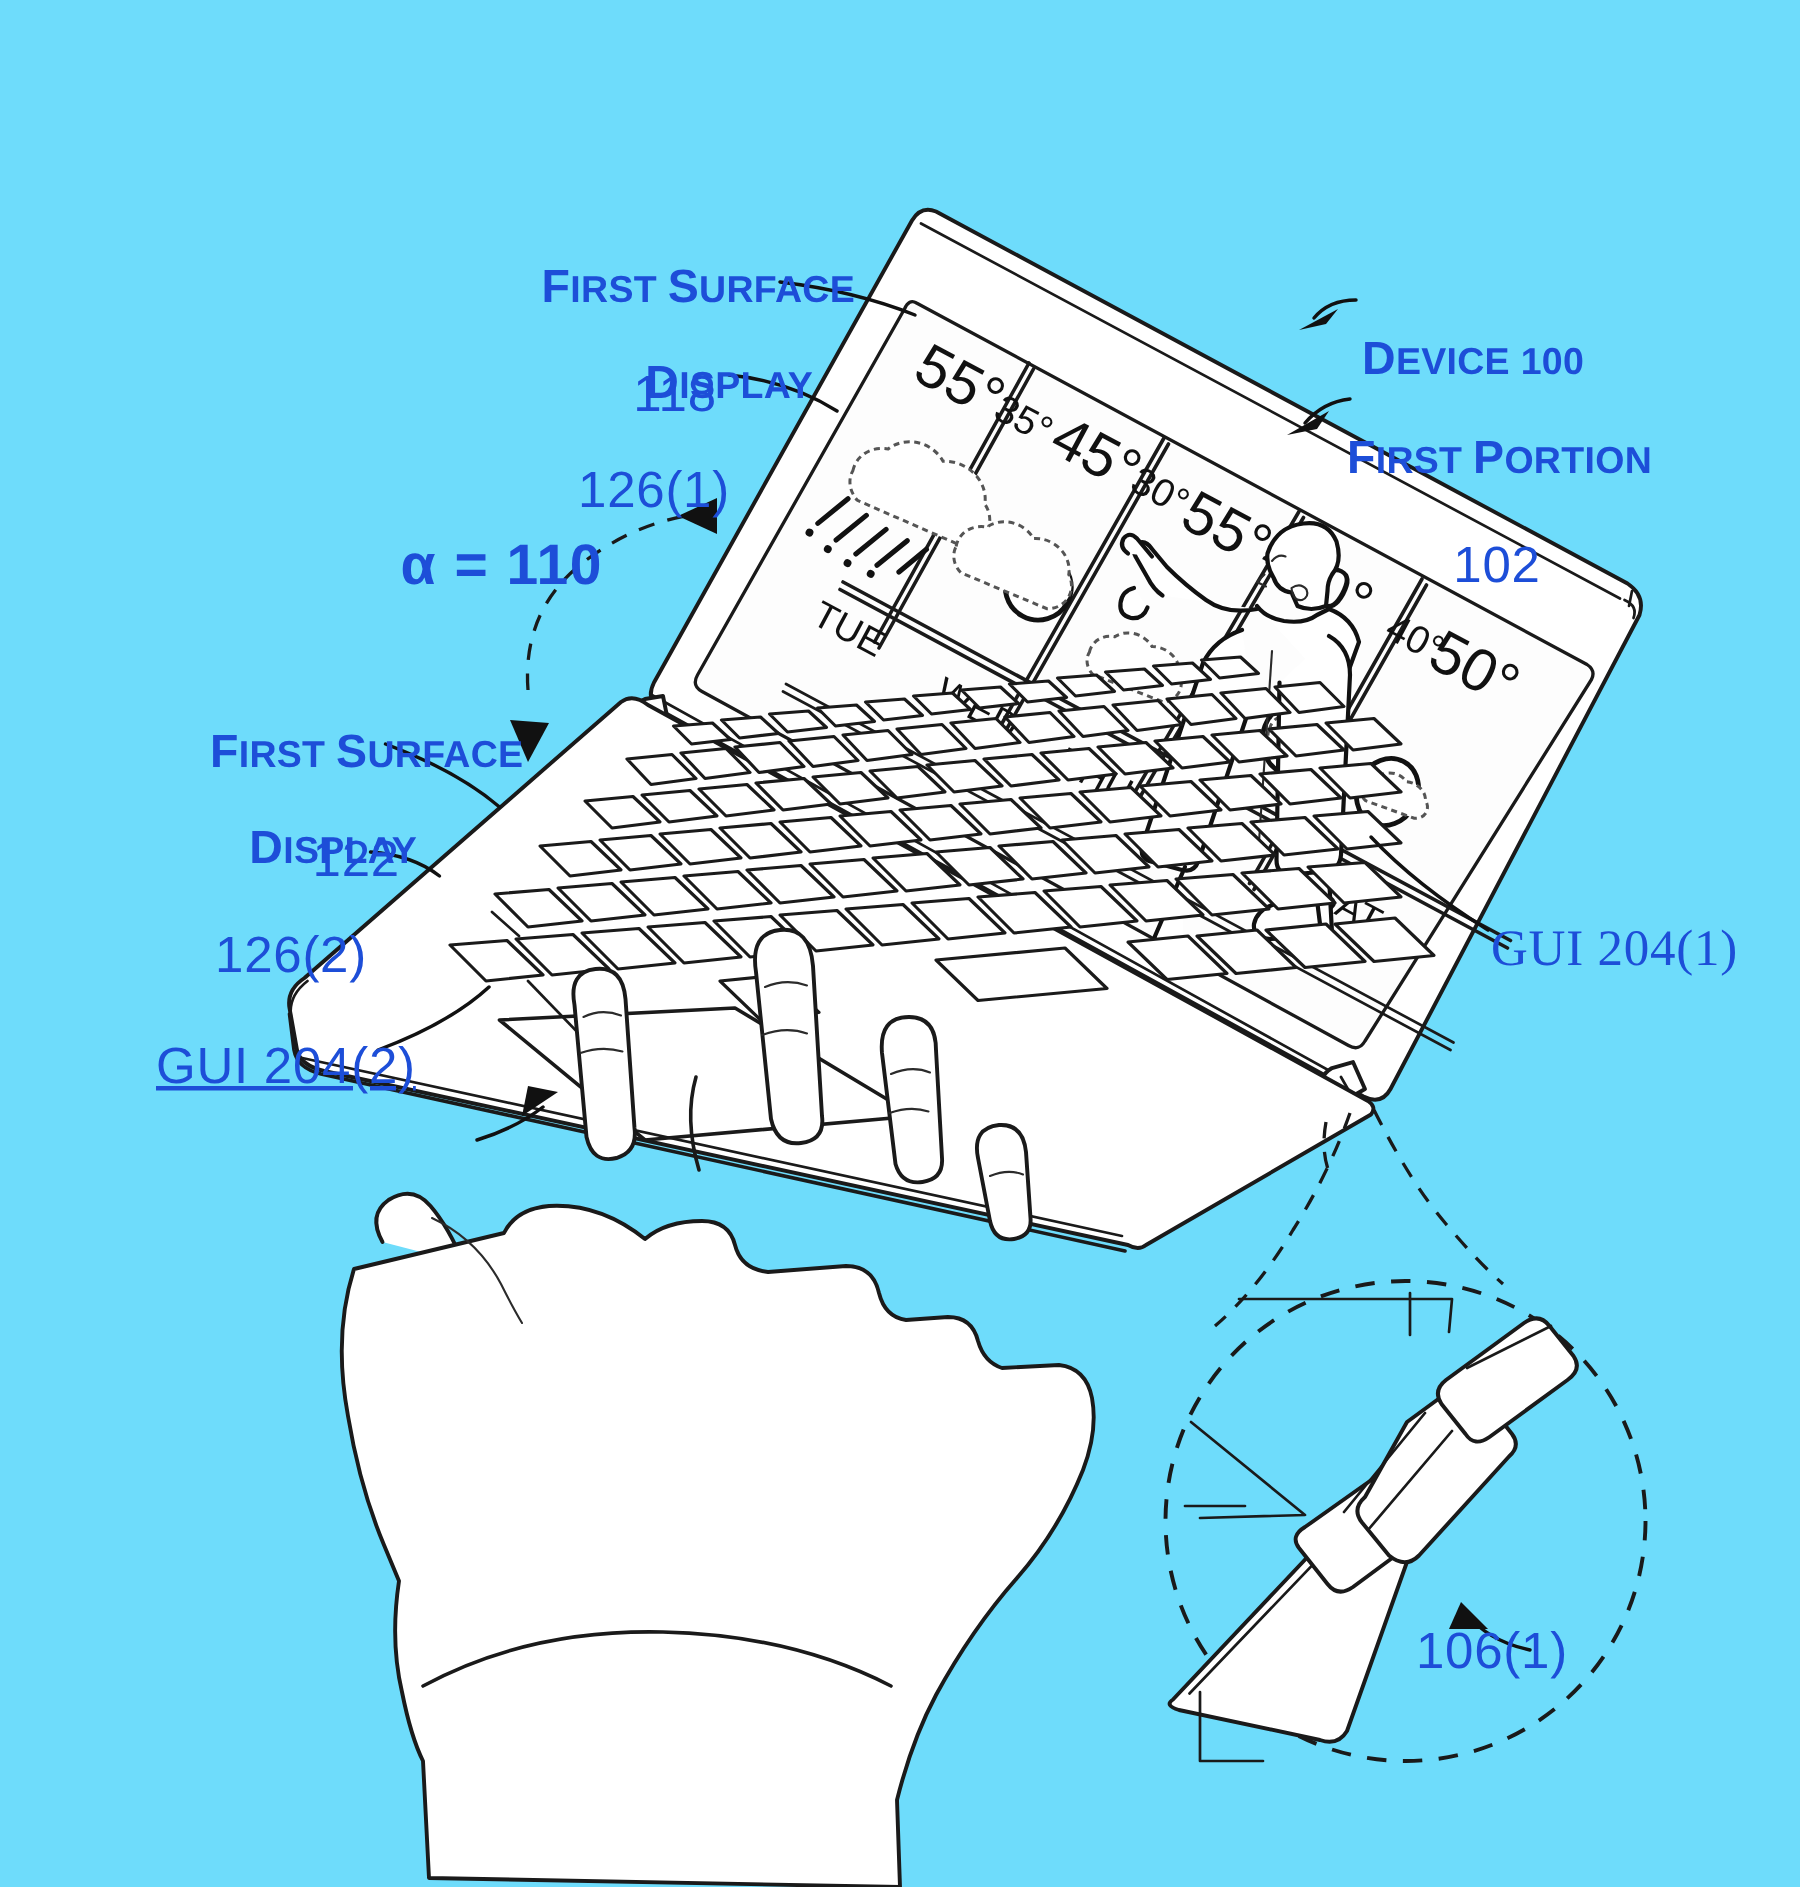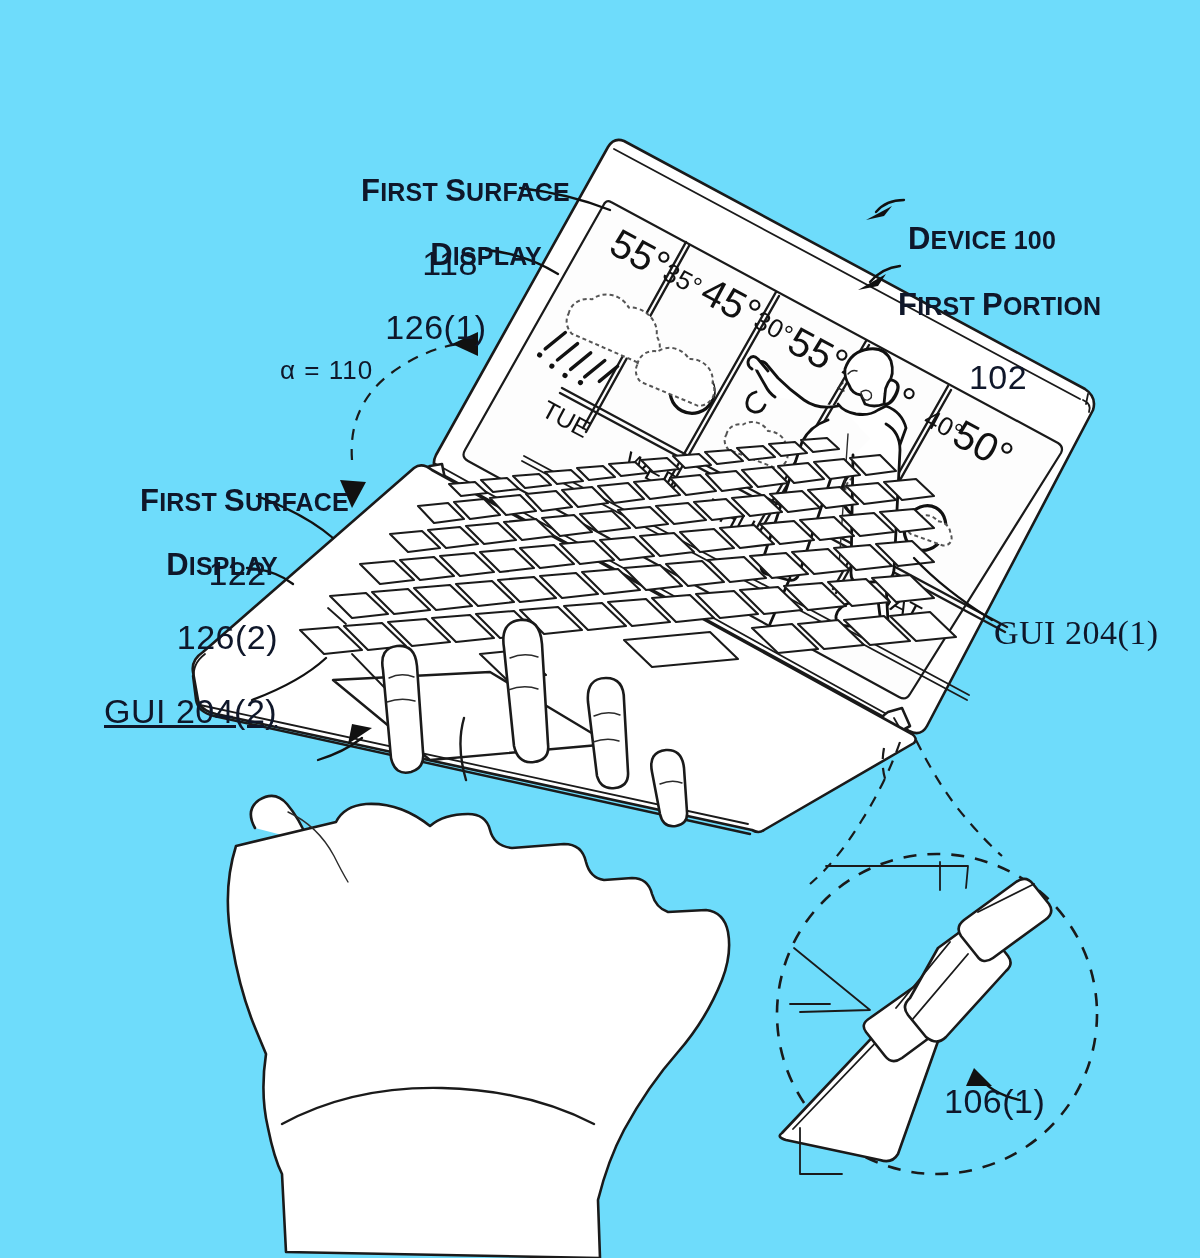--- a/index.html
+++ b/index.html
@@ -18,21 +18,21 @@
   #stage svg.layer {
     position: absolute;
     left: 0;
     top: 0;
     width: 1200px;
     height: 1258px;
   }
   
   .lbl {
     position: absolute;
-    color: #0f172a;
+    color: #1d4ed8;
     font-family: "Liberation Sans", sans-serif;
     line-height: 1.12;
     white-space: pre;
     letter-spacing: .2px;
   }
   .lbl .sc {
     font-size: 25px;
     font-weight: 600;
   }
   .lbl .sc .cap { font-size: 31px; }
@@ -415,30 +415,30 @@
 
   <div class="lbl" style="left:908px; top:186px;">
     <div class="sc"><span class="cap">D</span>EVICE <span style="font-family:'Liberation Sans',sans-serif;">100</span></div>
   </div>
 
   <div class="lbl ta-c" style="left:898px; top:252px; width:200px;">
     <div class="sc" style="white-space:nowrap;"><span class="cap">F</span>IRST <span class="cap">P</span>ORTION</div>
     <div class="num">102</div>
   </div>
 
-  <div class="lbl" style="left:280px; top:356px; font-size:26px; font-weight:400; letter-spacing:1px;">α = 110</div>
+  <div class="lbl" style="left:267px; top:356px; font-size:38px; font-weight:700; letter-spacing:1px;">α = 110</div>
 
   <div class="lbl ta-r" style="left:140px; top:448px; width:195px;">
     <div class="sc" style="white-space:nowrap;"><span class="cap">F</span>IRST <span class="cap">S</span>URFACE</div>
     <div class="num" style="text-align:center;">122</div>
   </div>
 
   <div class="lbl ta-r" style="left:110px; top:512px; width:168px;">
     <div class="sc"><span class="cap">D</span>ISPLAY</div>
-    <div class="num" style="">126(2)</div>
+    <div class="num" style="text-align:center;">126(2)</div>
   </div>
 
   <div class="lbl num" style="left:994px; top:614px;font-family:Liberation Serif, serif;">GUI 204(1)</div>
 
   <div class="lbl num" style="left:104px; top:692px;text-decoration:underline;">GUI 204(2)</div>
 
 
   <div class="lbl num" style="left:944px; top:1082px;">106(1)</div>
 
 </div>

